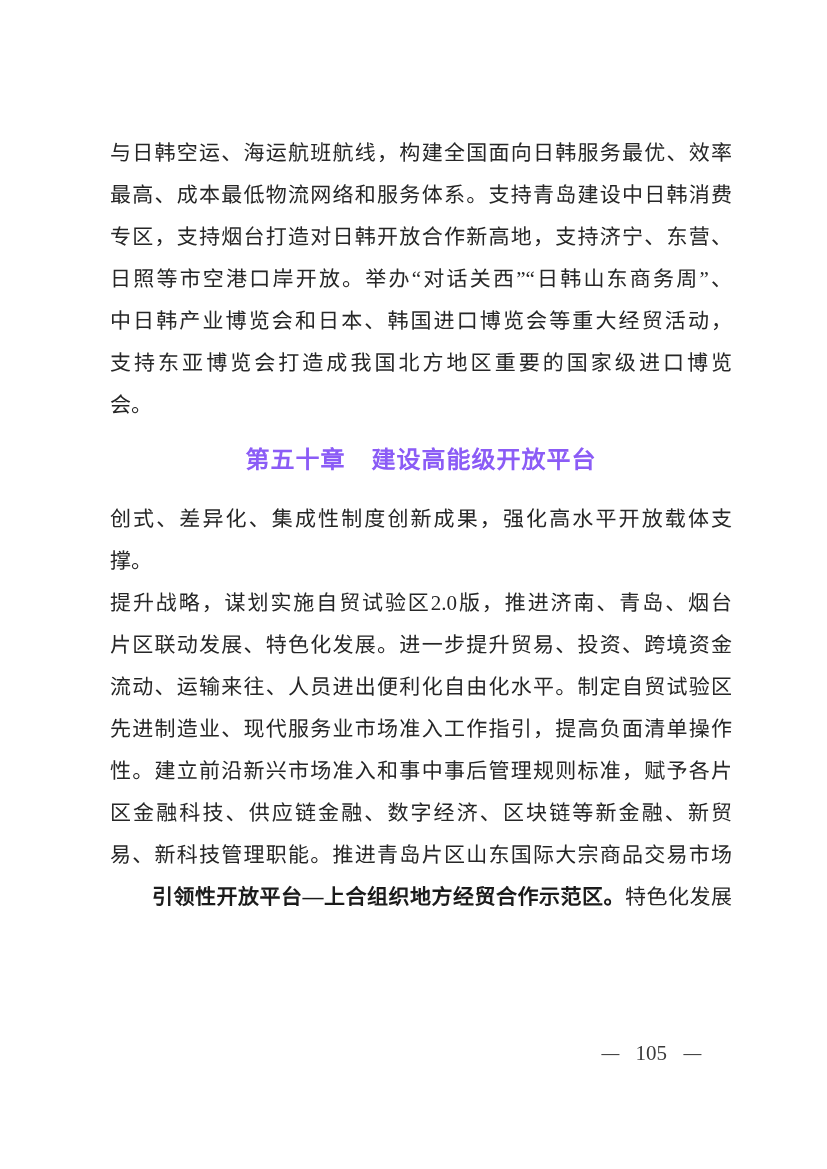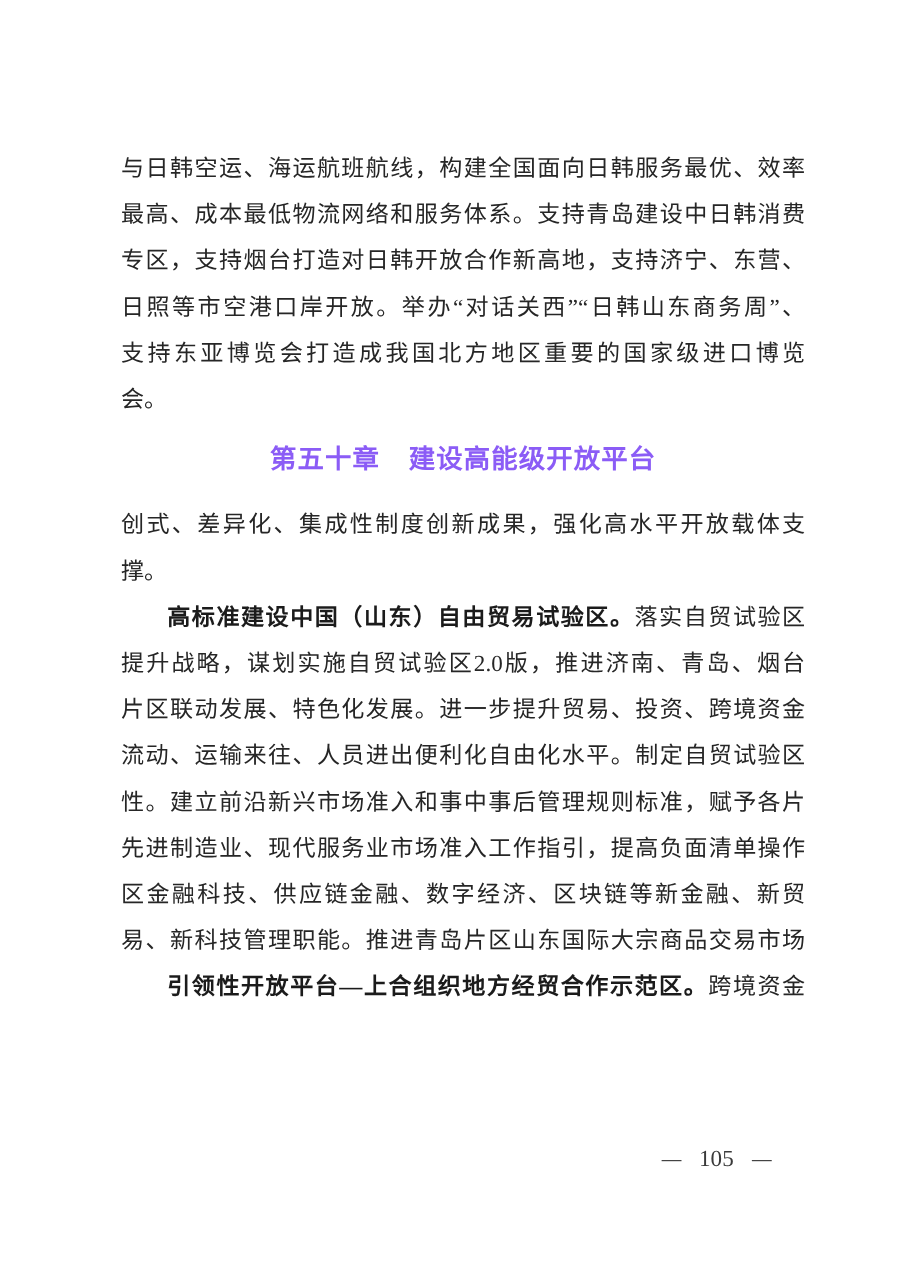--- a/index.html
+++ b/index.html
@@ -76,46 +76,46 @@
 
 <div class="page">
 
   <div class="text-block">
 
     <div class="para">
       <div class="line">与日韩空运、海运航班航线，构建全国面向日韩服务最优、效率</div>
       <div class="line">最高、成本最低物流网络和服务体系。支持青岛建设中日韩消费</div>
       <div class="line">专区，支持烟台打造对日韩开放合作新高地，支持济宁、东营、</div>
       <div class="line">日照等市空港口岸开放。举办“对话关西”“日韩山东商务周”、</div>
+      <div class="line">中日韩产业博览会和日本、韩国进口博览会等重大经贸活动，</div>
       <div class="line">支持东亚博览会打造成我国北方地区重要的国家级进口博览</div>
       <div class="line final">会。</div>
     </div>
 
     <h2 class="chapter-heading">
       <span class="chapter-number">第五十章</span><span class="chapter-title">建设高能级开放平台</span>
     </h2>
 
     <div class="para">
       <div class="line">创式、差异化、集成性制度创新成果，强化高水平开放载体支</div>
       <div class="line final">撑。</div>
     </div>
 
     <div class="para">
-      <div class="line first-indent"><span class="lead">高标准建设中国（山东）自由贸易试验区。</span><span>落实自贸试验区</span></div>
       <div class="line">提升战略，谋划实施自贸试验区2.0版，推进济南、青岛、烟台</div>
       <div class="line">片区联动发展、特色化发展。进一步提升贸易、投资、跨境资金</div>
       <div class="line">流动、运输来往、人员进出便利化自由化水平。制定自贸试验区</div>
+      <div class="line">先进制造业、现代服务业市场准入工作指引，提高负面清单操作</div>
       <div class="line">性。建立前沿新兴市场准入和事中事后管理规则标准，赋予各片</div>
-      <div class="line">先进制造业、现代服务业市场准入工作指引，提高负面清单操作</div>
       <div class="line">区金融科技、供应链金融、数字经济、区块链等新金融、新贸</div>
       <div class="line">易、新科技管理职能。推进青岛片区山东国际大宗商品交易市场</div>
     </div>
 
     <div class="para">
-      <div class="line first-indent"><span class="lead">引领性开放平台—上合组织地方经贸合作示范区。</span><span>跨境资金</span></div>
+      <div class="line first-indent"><span class="lead">引领性开放平台—上合组织地方经贸合作示范区。</span><span>特色化发展</span></div>
     </div>
 
   </div>
 
   <div class="page-footer">
     <span class="dash">—</span>
     <span class="num">105</span>
     <span class="dash">—</span>
   </div>
 

